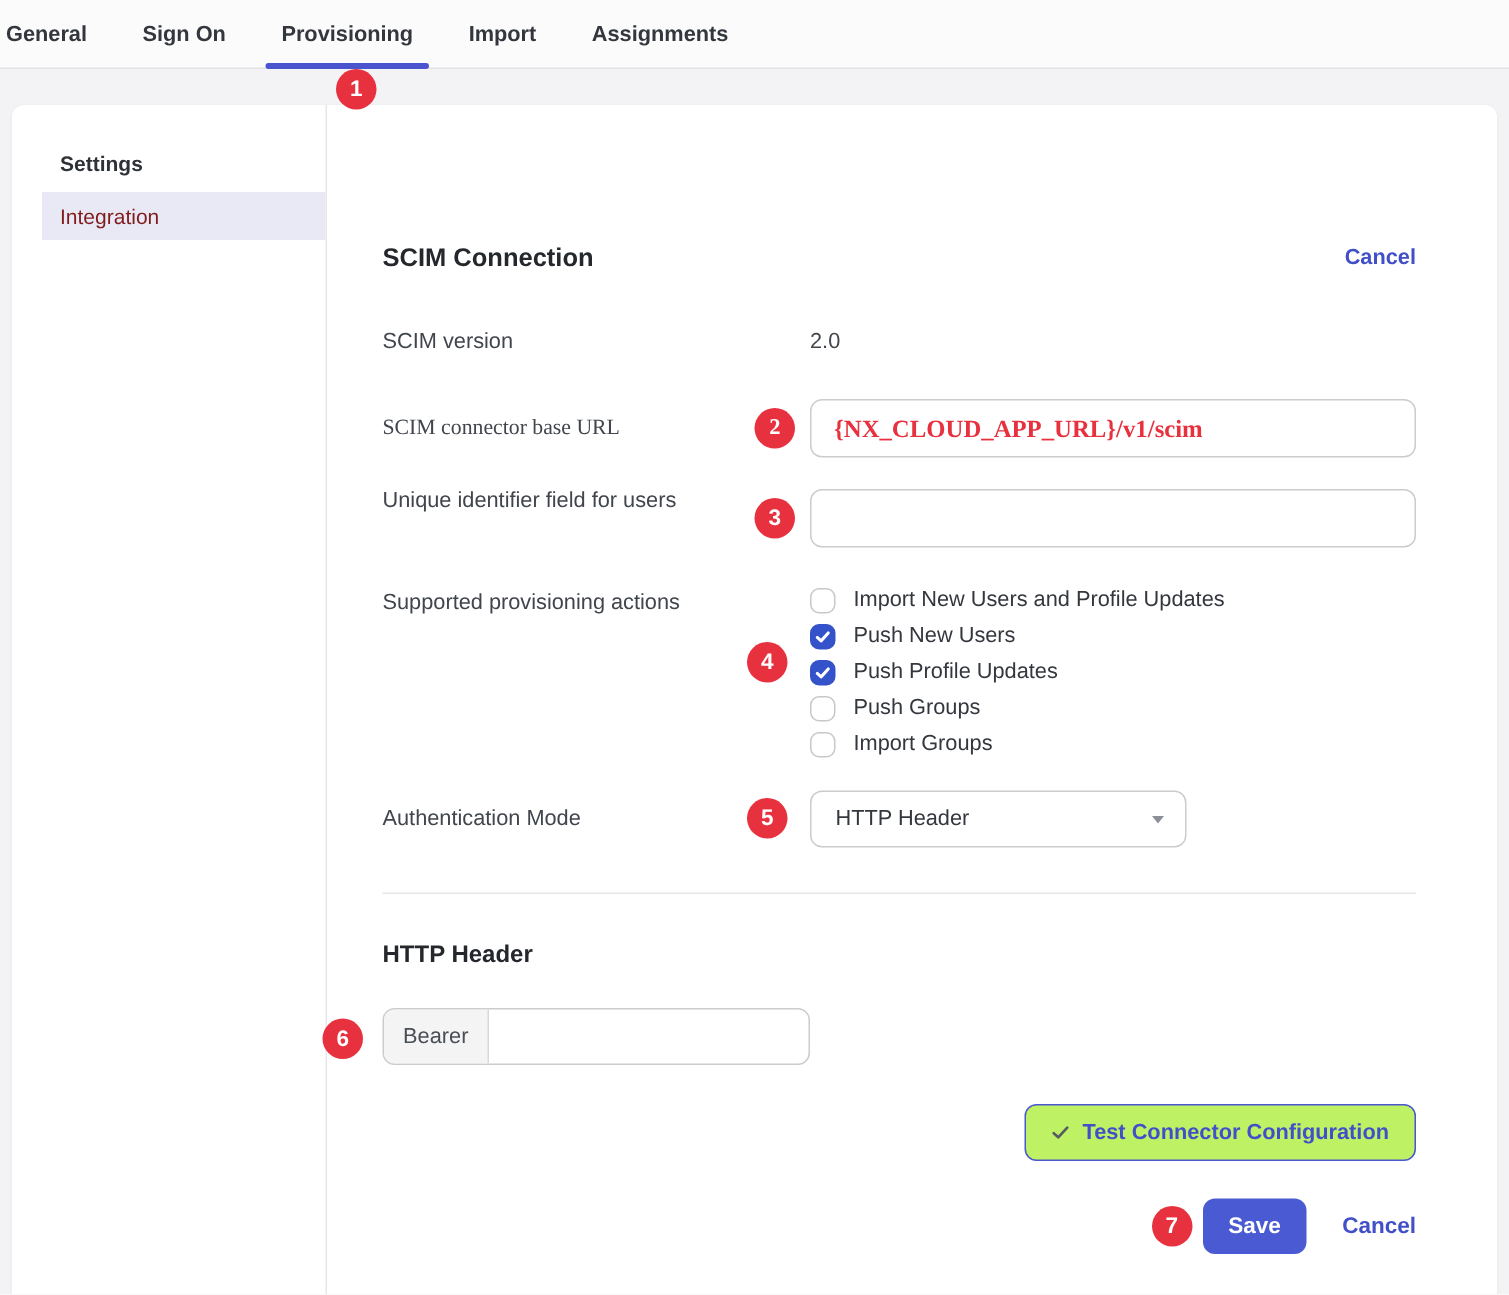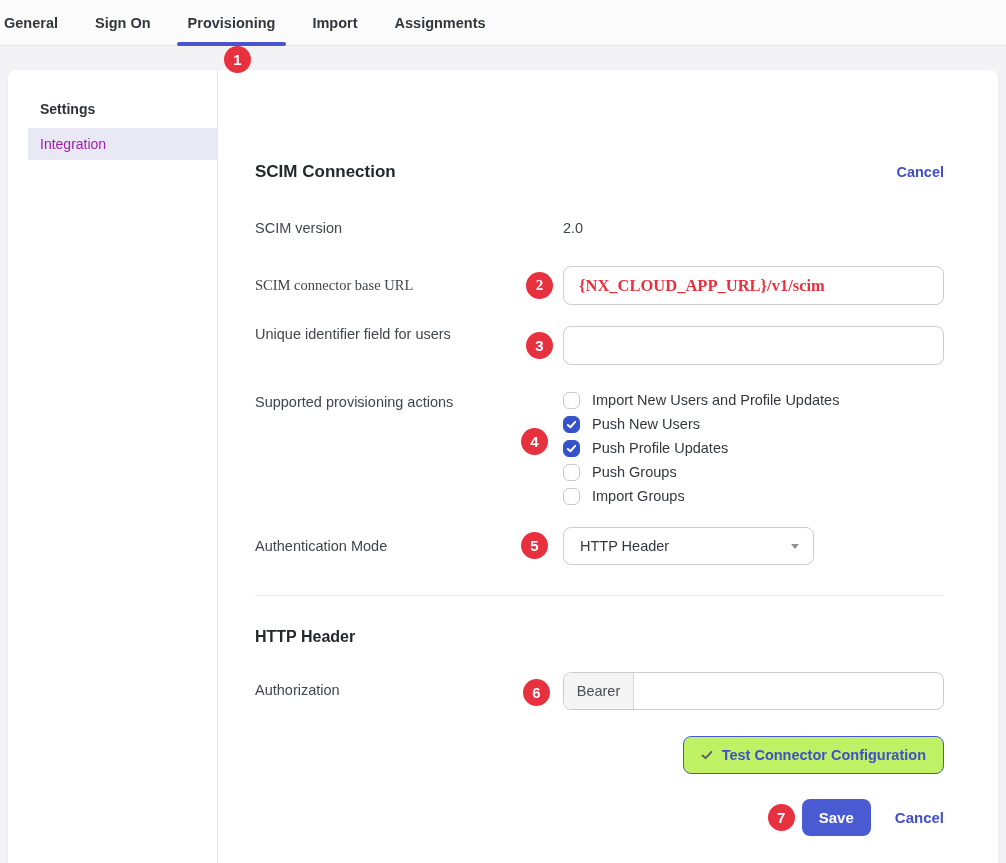--- a/index.html
+++ b/index.html
@@ -85,21 +85,21 @@
     font-weight: 700;
     color: #2e3237;
   }
   .sidebar-item {
     margin-left: 20px;
     height: 32px;
     display: flex;
     align-items: center;
     padding-left: 12px;
     font-size: 14px;
-    color: #a21caf;
+    color: #7f1d1d;
     cursor: pointer;
   }
   .sidebar-item.selected { background: #e9e9f6; }
   
   .main {
     flex: 1;
     padding: 92px 54px 0 37px;
   }
   .panel-header {
     display: flex;
@@ -116,21 +116,20 @@
     font-weight: 700;
     font-size: 14.5px;
     cursor: pointer;
     background: none; border: none;
     font-family: inherit;
   }
   .form-row {
     display: grid;
     grid-template-columns: 285px 1fr;
     align-items: start;
-    gap: 23px;
   }
   .field-label { font-size: 14.5px; color: #41454c; }
   .field-value { font-size: 14.5px; color: #41454c; }
   .control { position: relative; }
   .row-version { margin-top: 38px; }
   .row-url { margin-top: 30px; font-family: Liberation Serif, serif; }
   .row-url .field-label { padding-top: 11px; }
   .text-input {
     width: 100%;
     height: 39px;
@@ -372,21 +371,20 @@
           <span class="caret"></span>
         </div>
       </div>
     </div>
 
     <hr class="divider">
 
     <h2 class="section-title">HTTP Header</h2>
 
     <div class="form-row row-authz">
-      <div class="field-label">Authorization</div>
       <div class="control">
         <div class="step-badge ctl-badge badge-step6">6</div>
         <div class="input-group">
           <span class="prefix">Bearer</span>
         </div>
       </div>
     </div>
 
     <div class="test-row">
       <button class="test-btn">

